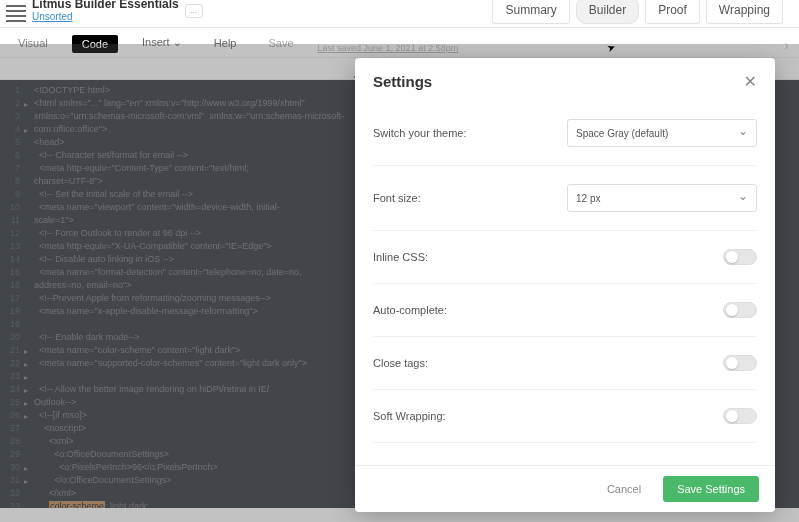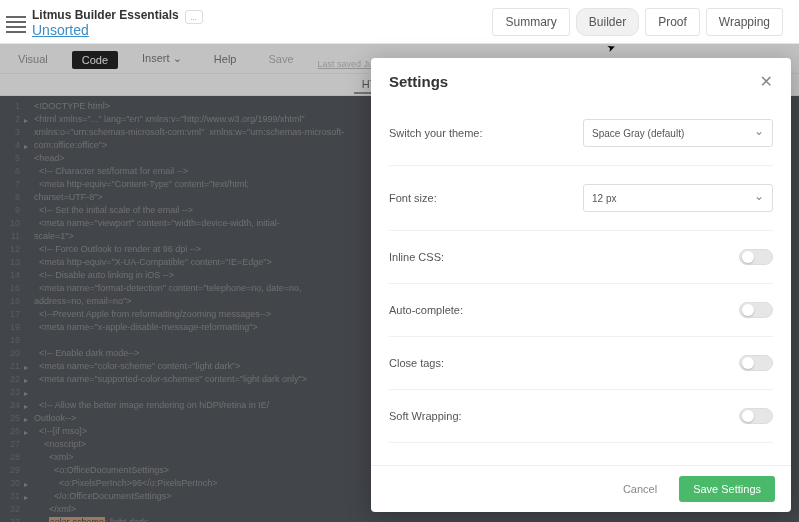--- a/index.html
+++ b/index.html
@@ -1,21 +1,21 @@
 <!DOCTYPE html>
 <html><head>
 <meta charset="utf-8">
 <style>
 * { box-sizing: border-box; margin: 0; padding: 0; font-family: -apple-system, BlinkMacSystemFont, "Segoe UI", Arial, sans-serif; }
 body { width: 799px; height: 522px; overflow: hidden; background: #fff; position: relative; }
-.topbar { display: flex; align-items: flex-start; padding: 8px 16px 16px 6px; border-bottom: 1px solid #e5e5e5; height: 44px; }
+.topbar { display: flex; align-items: center; padding: 8px 16px 16px 6px; border-bottom: 1px solid #e5e5e5; height: 28px; }
 .ham { width: 20px; height: 20px; margin-top: 6px; margin-right: 6px; background: repeating-linear-gradient(#666, #666 2px, transparent 2px, transparent 5px); background-size: 100% 15px; background-position: 0 2px; }
 .title-wrap { flex: 0 0 auto; }
 .title { font-size: 12px; font-weight: 600; color: #333; }
-.subtitle { font-size: 14px; color: #3a8dc6; text-decoration: underline; }
+.subtitle { font-size: 10px; color: #3a8dc6; text-decoration: underline; }
 .dots { width: 18px; height: 14px; border: 1px solid #ddd; border-radius: 3px; margin-left: 6px; margin-top: 2px; display:flex;align-items:center;justify-content:center;font-size:8px;color:#888; }
 .tabs { margin-left: auto; display: flex; gap: 6px; }
 .tab { padding: 6px 12px; font-size: 12px; color: #555; border: 1px solid #e3e3e3; border-radius: 3px; background:#fff; }
 .tab.active { background: #f1f1f1; border-radius: 10px; }
 .toolbar { display: flex; align-items: flex-end; padding: 4px 10px; gap: 16px; font-size: 11px; color: #666; border-bottom:1px solid #eee; height: 30px; }
 .tb-item { padding: 4px 8px; }
 .tb-item.visual { color:#888; }
 .tb-item.code { background: #000000; color:#fff; border-radius:2px; padding: 3px 10px;}
 .tb-item.save { color:#aaa;margin-top:24px; }
 .last-saved { font-size: 9px; color:#bbb; text-decoration:underline;}
@@ -24,21 +24,21 @@
 .st { display:inline-block; padding: 2px 8px; margin: 0 2px; color:#aaa;}
 .st.active { color:#555; border-bottom:2px solid #888;}
 .editor { background: #3b4048; height: 428px; position: relative; display:flex; font-family: Menlo, Consolas, monospace; font-size: 9px; line-height: 13px; color: #abb2bf; overflow:hidden;}
 .gutter { width: 26px; text-align: right; color: #5c6370; padding: 4px 6px 0 0; }
 .gutter div { position:relative;}
 .fold { position:absolute; right:-8px; top:1px; font-size:8px; color:#888;}
 .code-area { padding: 4px 0 0 8px; white-space: pre; color:#888; filter: blur(0.4px); opacity:0.9;}
 .hl1 { background:#d19a66; color:#282c34; padding:0 1px;}
 
 .overlay { position:absolute; left:0; top:44px; right:0; bottom:0; background: rgba(80,80,80,0.35); }
-.modal { position:absolute; right:8px; top:58px; width:420px; height:454px; background:#fff; border-radius:4px; box-shadow: 0 4px 24px rgba(0,0,0,0.25); display:flex; flex-direction:column; }
+.modal { position:absolute; right:24px; top:58px; width:420px; height:454px; background:#fff; border-radius:4px; box-shadow: 0 4px 24px rgba(0,0,0,0.25); display:flex; flex-direction:column; }
 .m-head { display:flex; align-items:center; padding: 14px 18px 10px; }
 .m-title { font-size: 15px; font-weight:600; color:#333;}
 .m-close { margin-left:auto; font-size:16px; color:#888; cursor:pointer;}
 .m-body { flex:1; overflow-y:auto; padding: 0 18px; }
 .row { display:flex; align-items:center; padding: 18px 0; border-bottom:1px solid #f0f0f0; }
 .row-label { font-size: 11px; color:#555; width: 150px;}
 .row-ctrl { margin-left:auto; }
 .select { width: 190px; height: 28px; border:1px solid #ddd; border-radius:3px; padding: 0 8px; display:flex; align-items:center; font-size:10px; color:#555; position:relative;text-align:center;}
 .select:after { content:"⌄"; position:absolute; right:8px; top:4px; color:#888; font-size:12px;}
 .toggle { width: 34px; height: 16px; border-radius:8px; background:#e6e6e6; position:relative; border:1px solid #ddd;}

